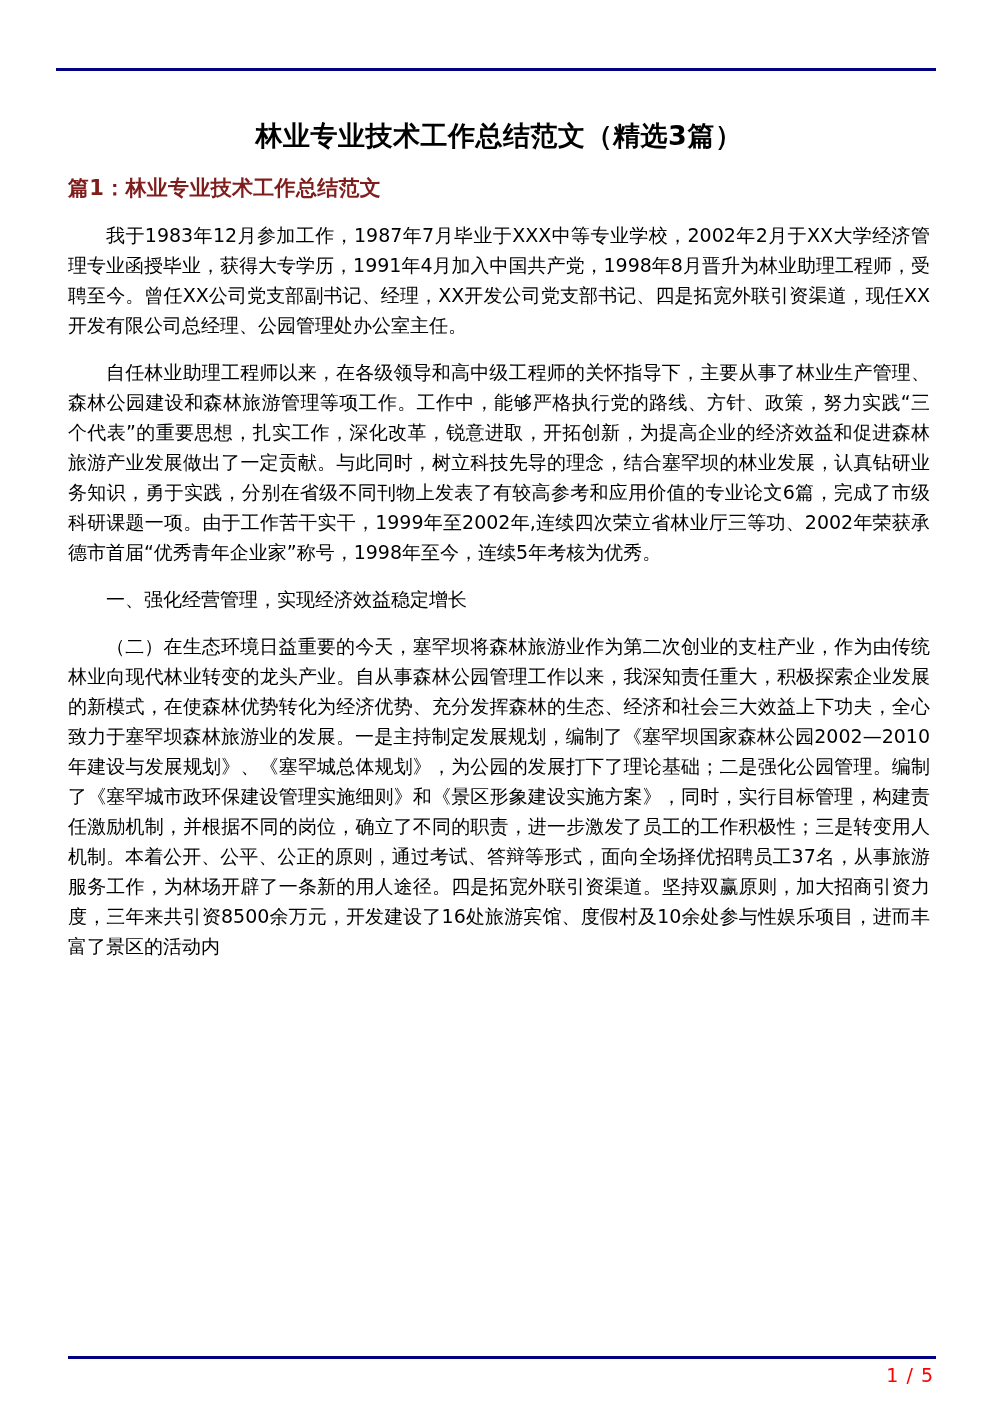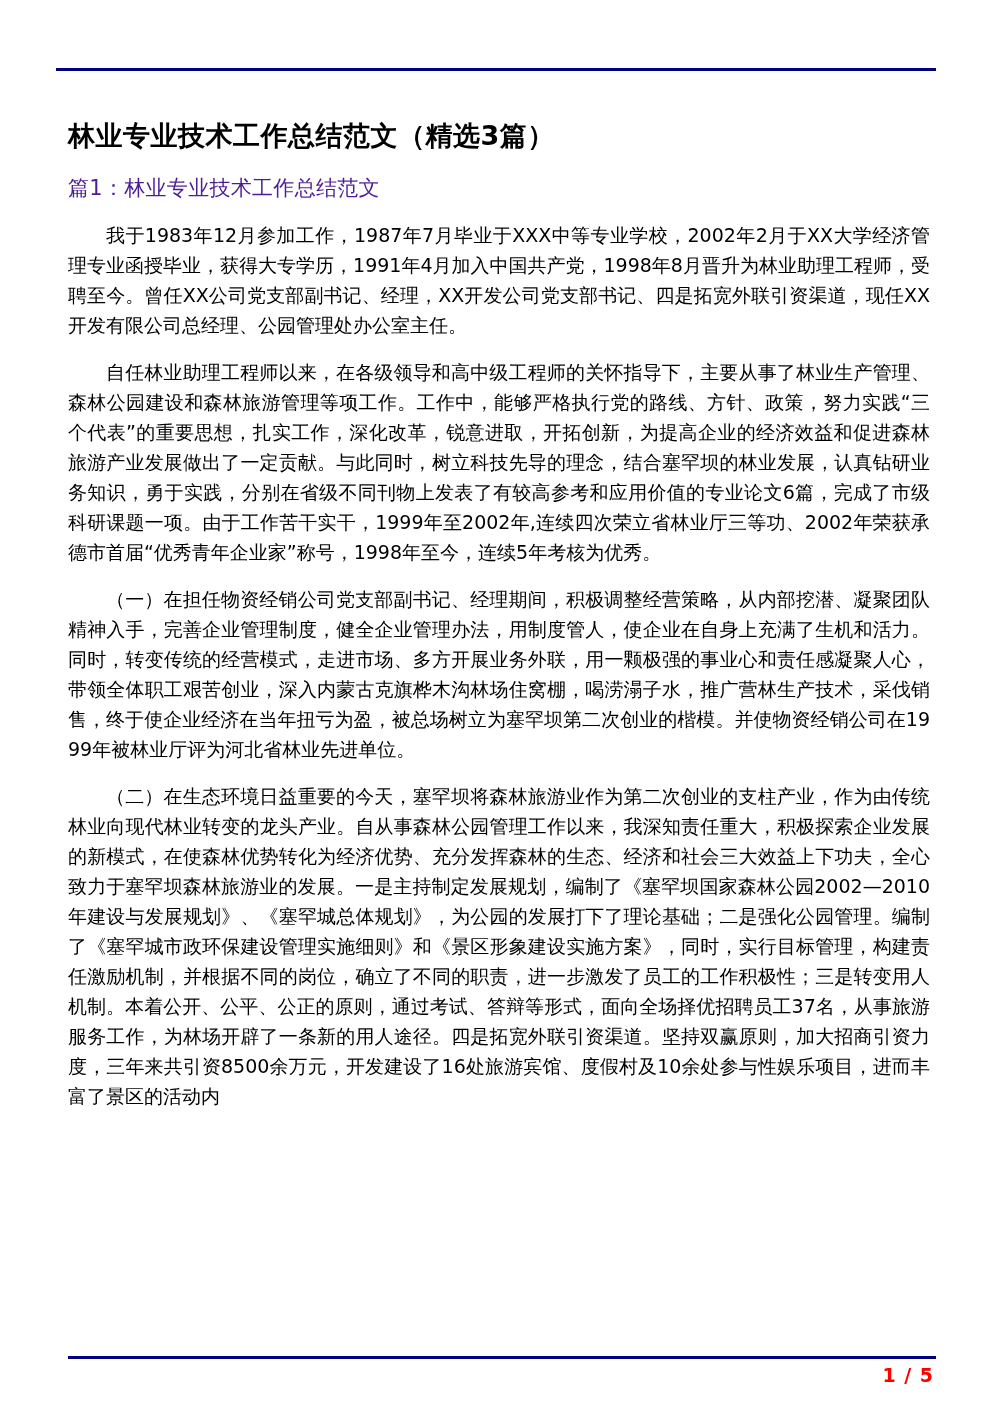--- a/index.html
+++ b/index.html
@@ -34,44 +34,44 @@
     top: 1356px;
     width: 868px;
     height: 3px;
     background: #000080;
   }
   .page-number {
     position: absolute;
     right: 58px;
     top: 1364px;
     font-size: 19px;
-    font-weight: bold;
+    font-weight: normal;
     color: #ff0000;
     letter-spacing: 1px;
     white-space: nowrap;
   }
   .content {
     position: absolute;
     left: 68px;
     top: 118px;
     width: 862px;
   }
   .doc-title {
     font-size: 27px;
     font-weight: bold;
-    text-align: left;
+    text-align: center;
     line-height: 1.35;
     margin: 0 0 20px 0;
     letter-spacing: 0.5px;
     color: #000000;
   }
   .section-heading {
     font-size: 21px;
-    font-weight: normal;
-    color: #4c1d95;
+    font-weight: bold;
+    color: #7f1d1d;
     margin: 0 0 16px 0;
     line-height: 1.4;
     letter-spacing: 0.3px;
   }
   .para {
     font-size: 19px;
     line-height: 30px;
     margin: 0 0 17px 0;
     text-align: justify;
     text-justify: inter-ideograph;
@@ -96,22 +96,22 @@
 
     <h1 class="doc-title">林业专业技术工作总结范文（精选3篇）</h1>
 
     <h2 class="section-heading">篇1：林业专业技术工作总结范文</h2>
 
     <p class="para indent">我于1983年12月参加工作，1987年7月毕业于XXX中等专业学校，2002年2月于XX大学经济管理专业函授毕业，获得大专学历，1991年4月加入中国共产党，1998年8月晋升为林业助理工程师，受聘至今。曾任XX公司党支部副书记、经理，XX开发公司党支部书记、四是拓宽外联引资渠道，现任XX开发有限公司总经理、公园管理处办公室主任。</p>
 
     <p class="para indent">自任林业助理工程师以来，在各级领导和高中级工程师的关怀指导下，主要从事了林业生产管理、森林公园建设和森林旅游管理等项工作。工作中，能够严格执行党的路线、方针、政策，努力实践“三个代表”的重要思想，扎实工作，深化改革，锐意进取，开拓创新，为提高企业的经济效益和促进森林旅游产业发展做出了一定贡献。与此同时，树立科技先导的理念，结合塞罕坝的林业发展，认真钻研业务知识，勇于实践，分别在省级不同刊物上发表了有较高参考和应用价值的专业论文6篇，完成了市级科研课题一项。由于工作苦干实干，1999年至2002年,连续四次荣立省林业厅三等功、2002年荣获承德市首届“优秀青年企业家”称号，1998年至今，连续5年考核为优秀。</p>
 
 
+    <p class="para indent">一、强化经营管理，实现经济效益稳定增长</p>
 
-    <p class="para indent">（一）在担任物资经销公司党支部副书记、经理期间，积极调整经营策略，从内部挖潜、凝聚团队精神入手，完善企业管理制度，健全企业管理办法，用制度管人，使企业在自身上充满了生机和活力。同时，转变传统的经营模式，走进市场、多方开展业务外联，用一颗极强的事业心和责任感凝聚人心，带领全体职工艰苦创业，深入内蒙古克旗桦木沟林场住窝棚，喝涝溻子水，推广营林生产技术，采伐销售，终于使企业经济在当年扭亏为盈，被总场树立为塞罕坝第二次创业的楷模。并使物资经销公司在1999年被林业厅评为河北省林业先进单位。</p>
 
     <p class="para indent">（二）在生态环境日益重要的今天，塞罕坝将森林旅游业作为第二次创业的支柱产业，作为由传统林业向现代林业转变的龙头产业。自从事森林公园管理工作以来，我深知责任重大，积极探索企业发展的新模式，在使森林优势转化为经济优势、充分发挥森林的生态、经济和社会三大效益上下功夫，全心致力于塞罕坝森林旅游业的发展。一是主持制定发展规划，编制了《塞罕坝国家森林公园2002—2010年建设与发展规划》、《塞罕城总体规划》，为公园的发展打下了理论基础；二是强化公园管理。编制了《塞罕城市政环保建设管理实施细则》和《景区形象建设实施方案》，同时，实行目标管理，构建责任激励机制，并根据不同的岗位，确立了不同的职责，进一步激发了员工的工作积极性；三是转变用人机制。本着公开、公平、公正的原则，通过考试、答辩等形式，面向全场择优招聘员工37名，从事旅游服务工作，为林场开辟了一条新的用人途径。四是拓宽外联引资渠道。坚持双赢原则，加大招商引资力度，三年来共引资8500余万元，开发建设了16处旅游宾馆、度假村及10余处参与性娱乐项目，进而丰富了景区的活动内</p>
 
   </div>
 
   <div class="footer-rule"></div>
 
   <div class="page-number">1 / 5</div>
 
 </div>

